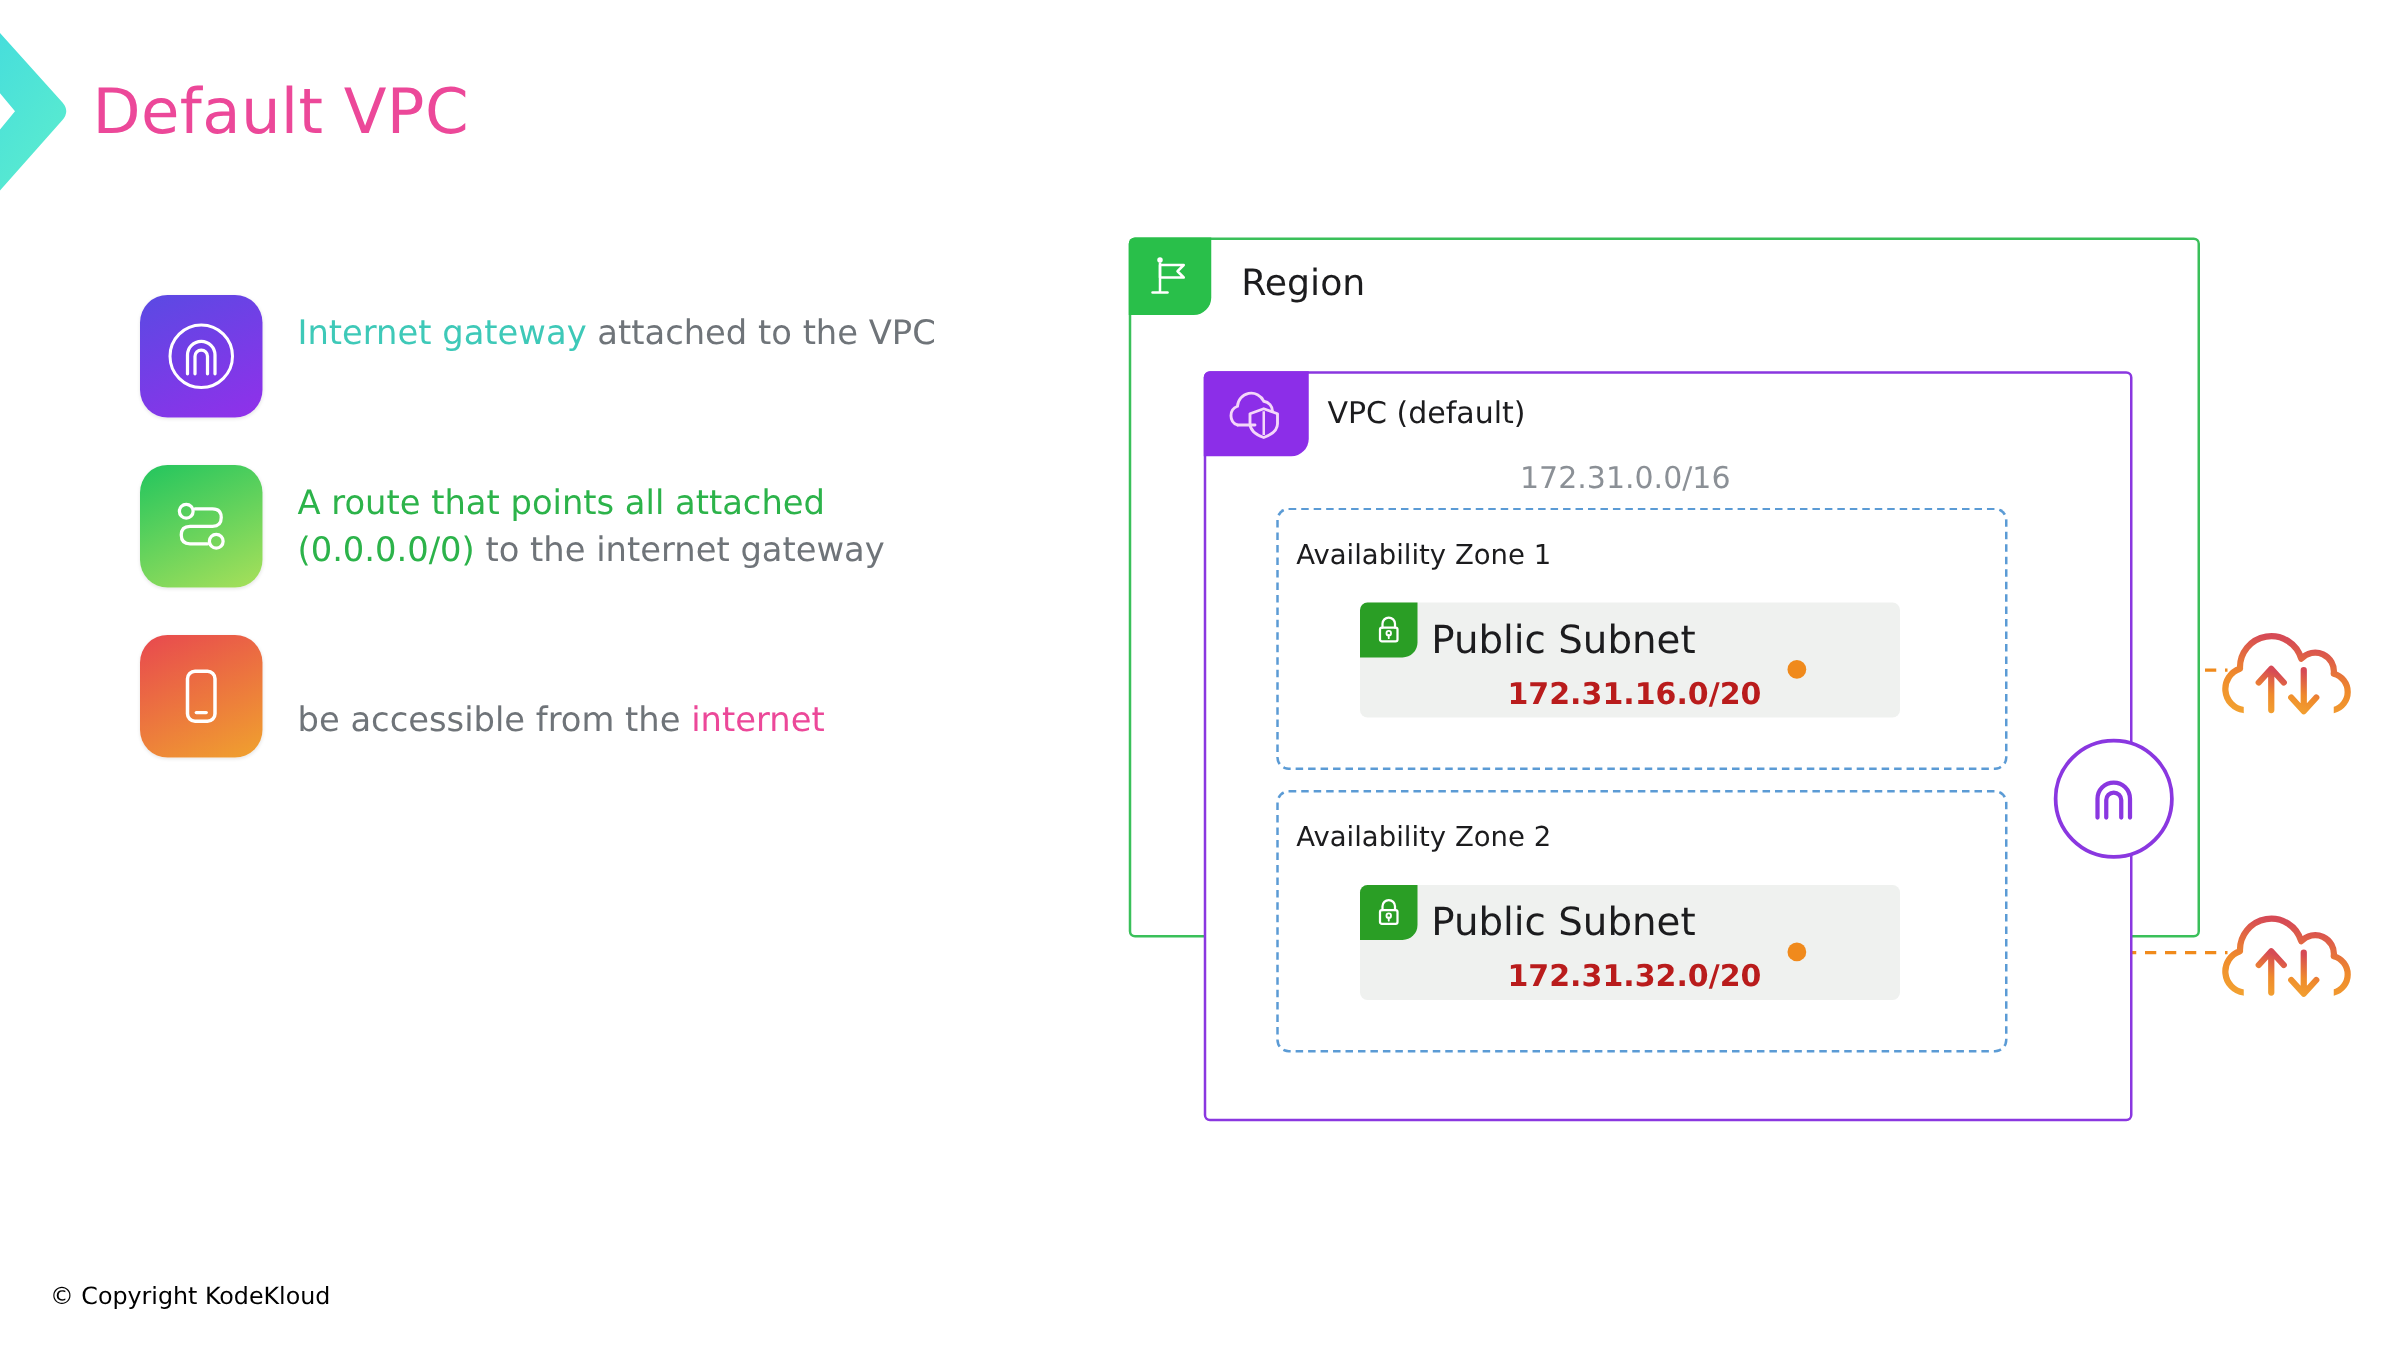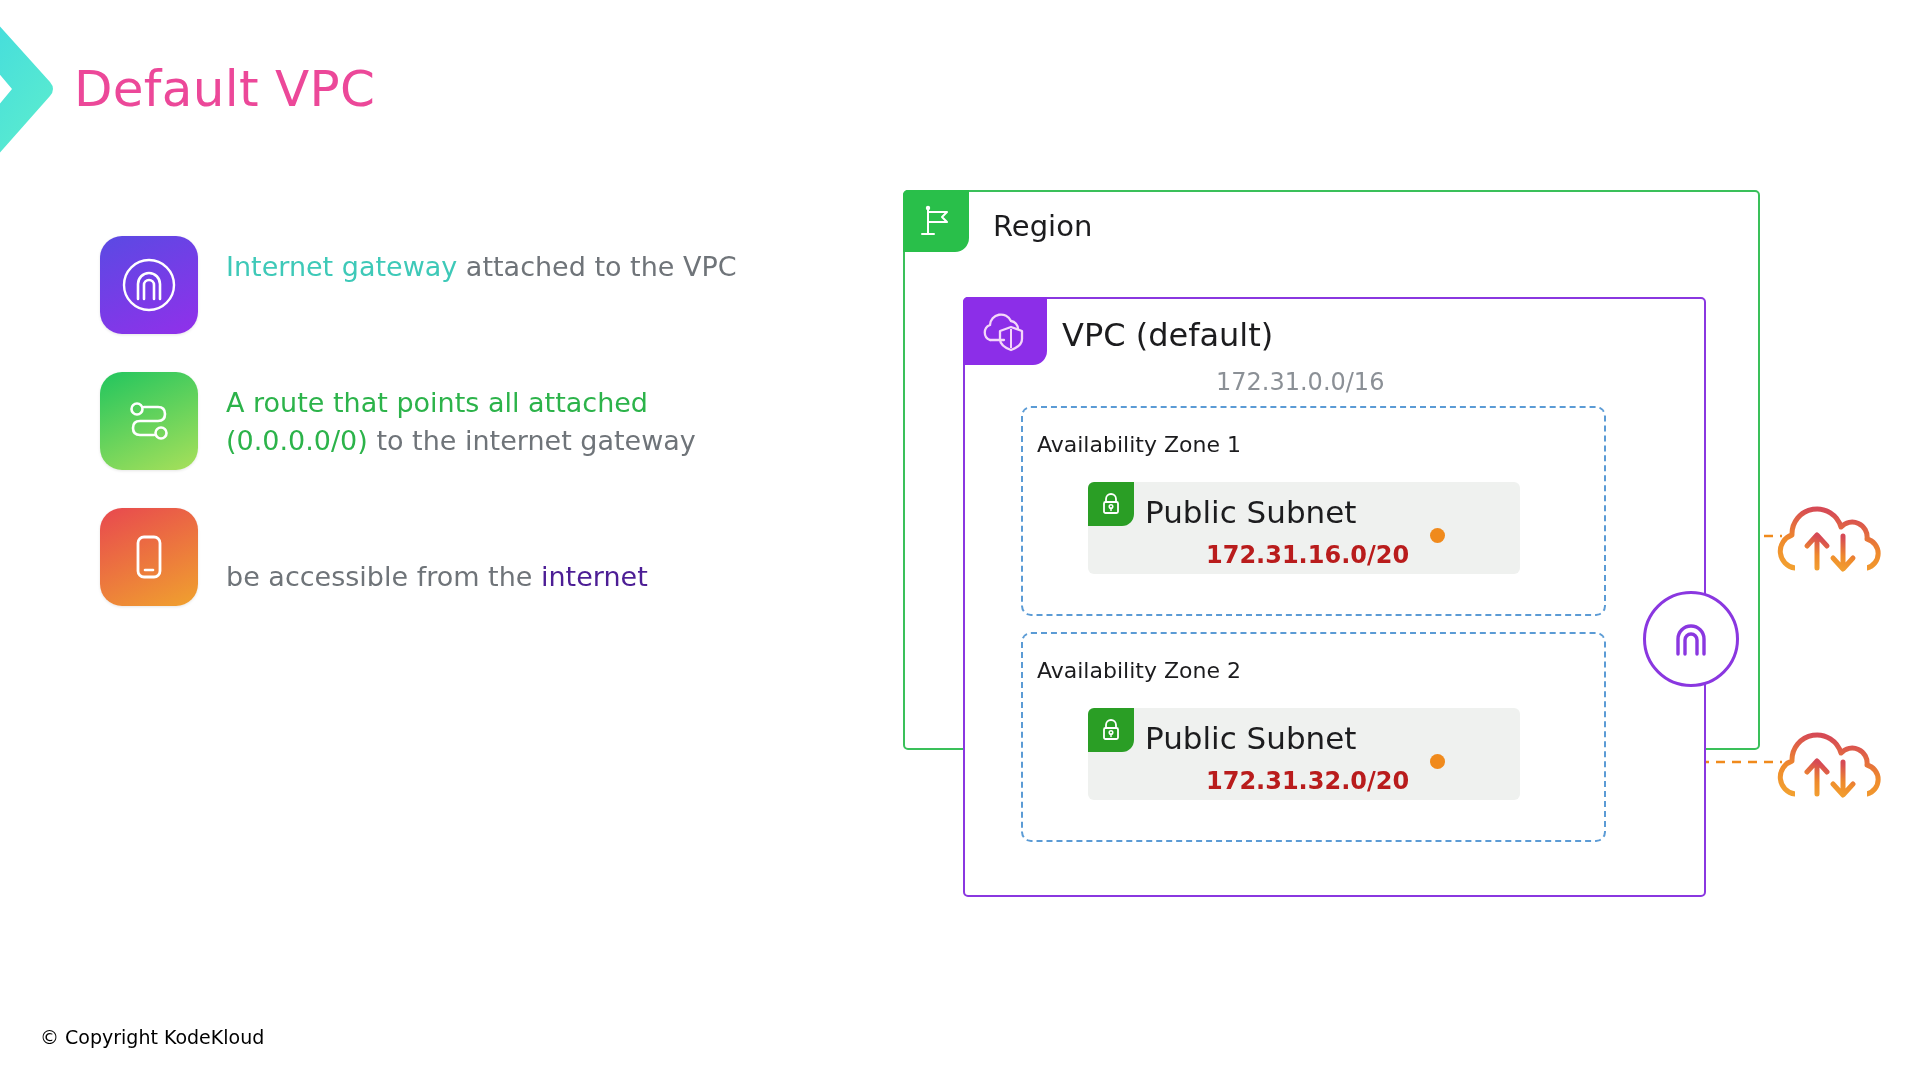--- a/index.html
+++ b/index.html
@@ -33,21 +33,21 @@
     font-size: 50px;
     font-weight: 400;
     color: #ec4899;
     letter-spacing: 0.3px;
     white-space: nowrap;
   }
 
   
   .bullets {
     position: absolute;
-    left: 100px;
+    left: 112px;
     top: 236px;
     width: 740px;
   }
   .bullet-row {
     display: flex;
     align-items: flex-start;
     margin-bottom: 38px;
   }
   .bullet-icon {
     width: 98px;
@@ -66,21 +66,21 @@
   .bullet-text {
     margin-left: 28px;
     font-size: 27px;
     line-height: 1.40;
     color: #6f7479;
     padding-top: 12px;
     max-width: 600px;
   }
   .hl-teal   { color: #3ec9b8; }
   .hl-green  { color: #2cb34a; }
-  .hl-orange { color: #4c1d95; }
+  .hl-orange { color: #ec4899; }
 
   
   .diagram { position: absolute; left: 0; top: 0; width: 1920px; height: 1080px; }
 
   .region-box {
     position: absolute;
     left: 903px;
     top: 190px;
     width: 857px;
     height: 560px;
@@ -129,21 +129,21 @@
     background: #8c2ee8;
     border-radius: 5px 0 14px 0;
     display: flex;
     align-items: center;
     justify-content: center;
   }
   .vpc-label {
     position: absolute;
     left: 1062px;
     top: 316px;
-    font-size: 32px;
+    font-size: 24px;
     color: #1c1c1e;
   }
   .vpc-cidr {
     position: absolute;
     left: 1216px;
     top: 368px;
     font-size: 24px;
     color: #8b9096;
   }
 

